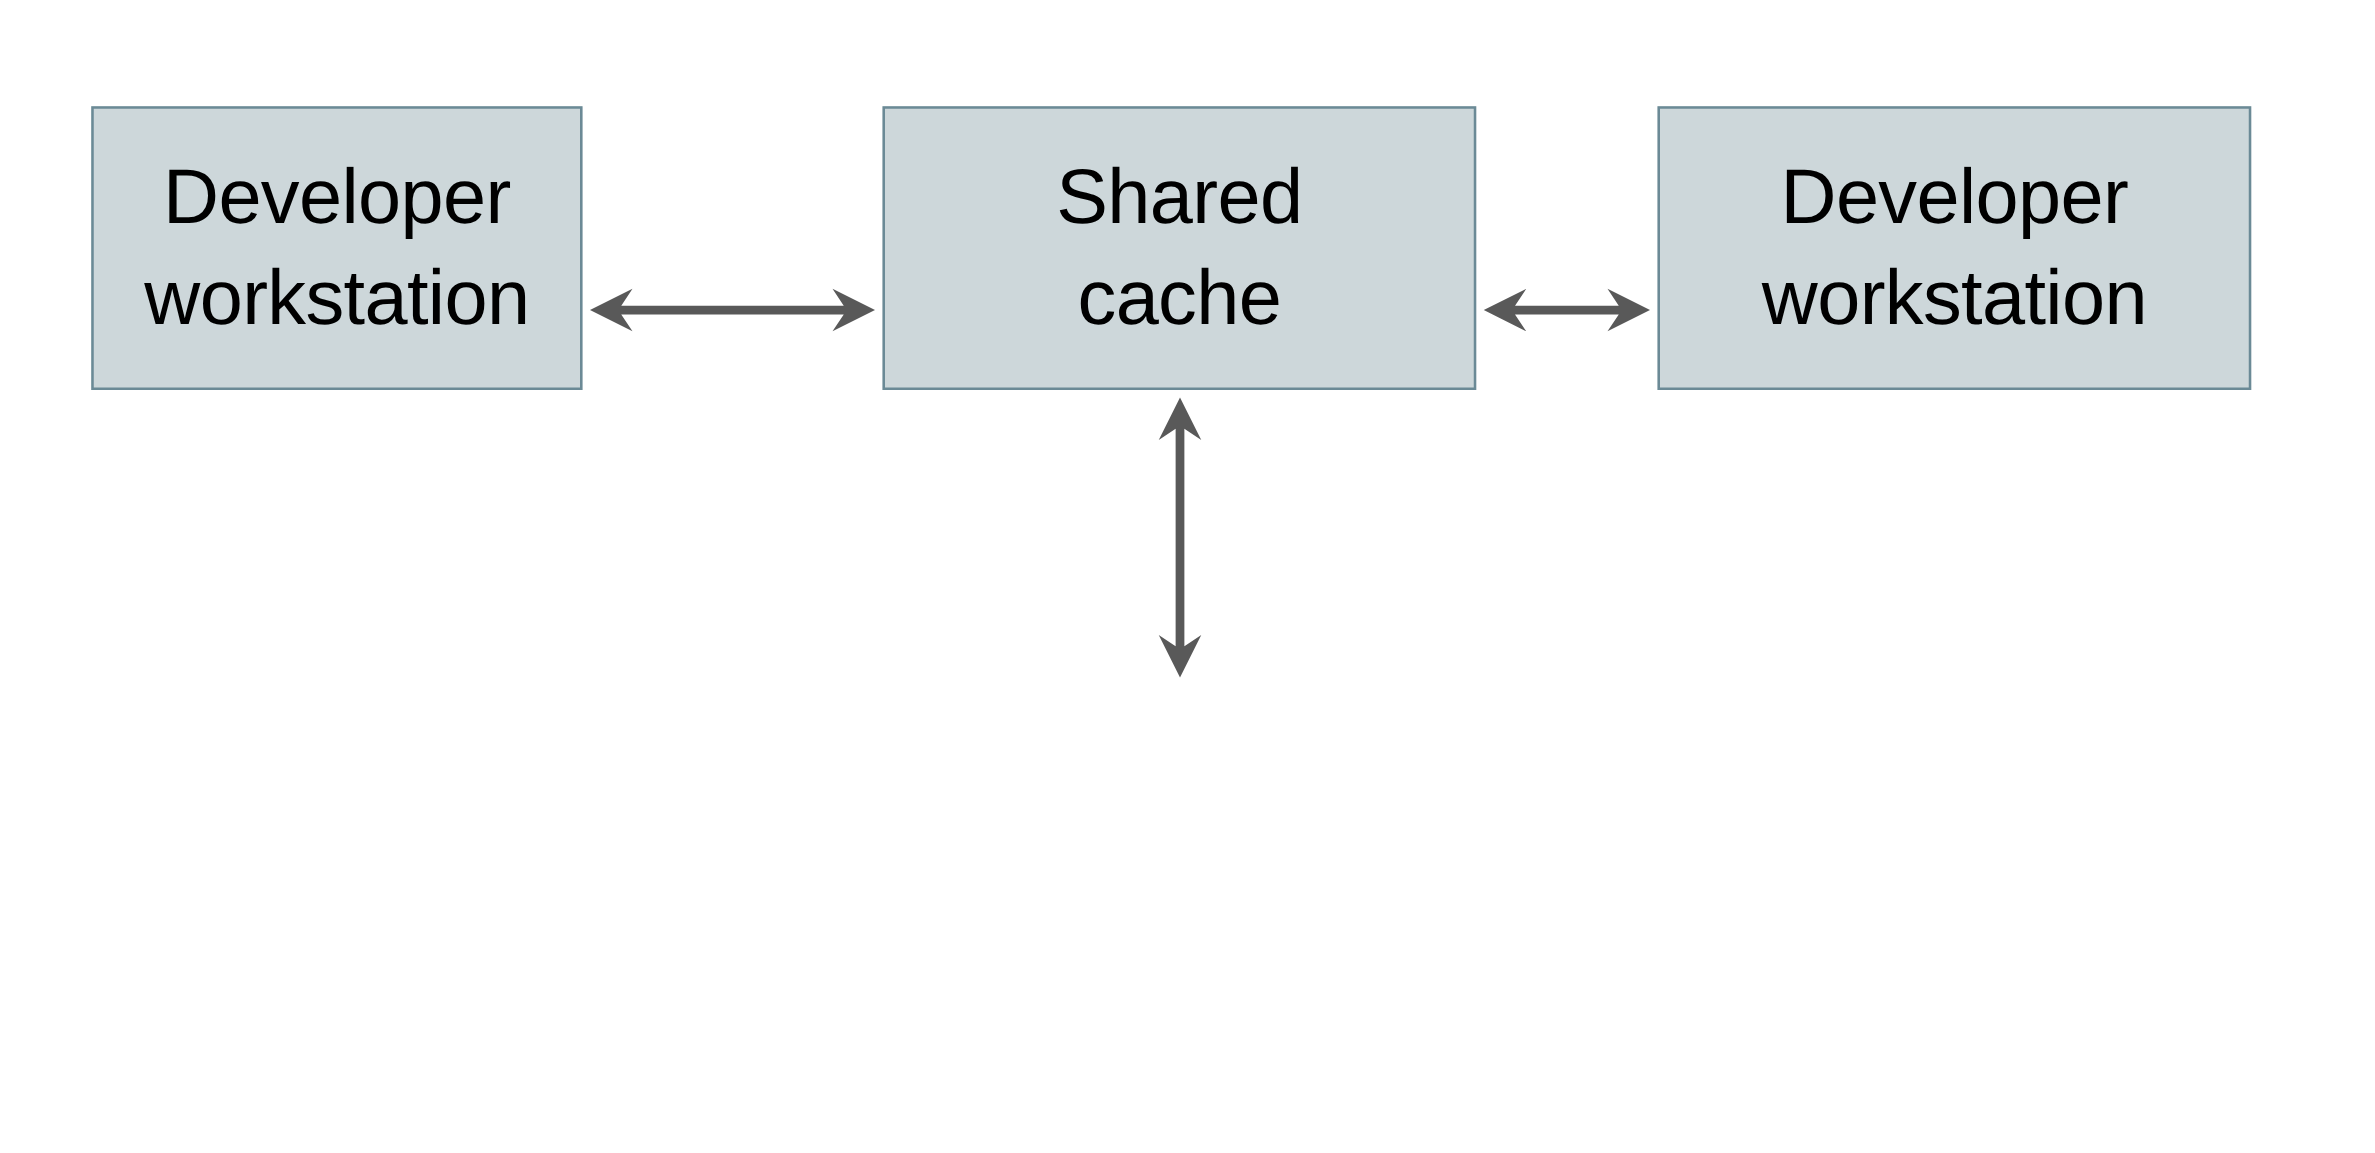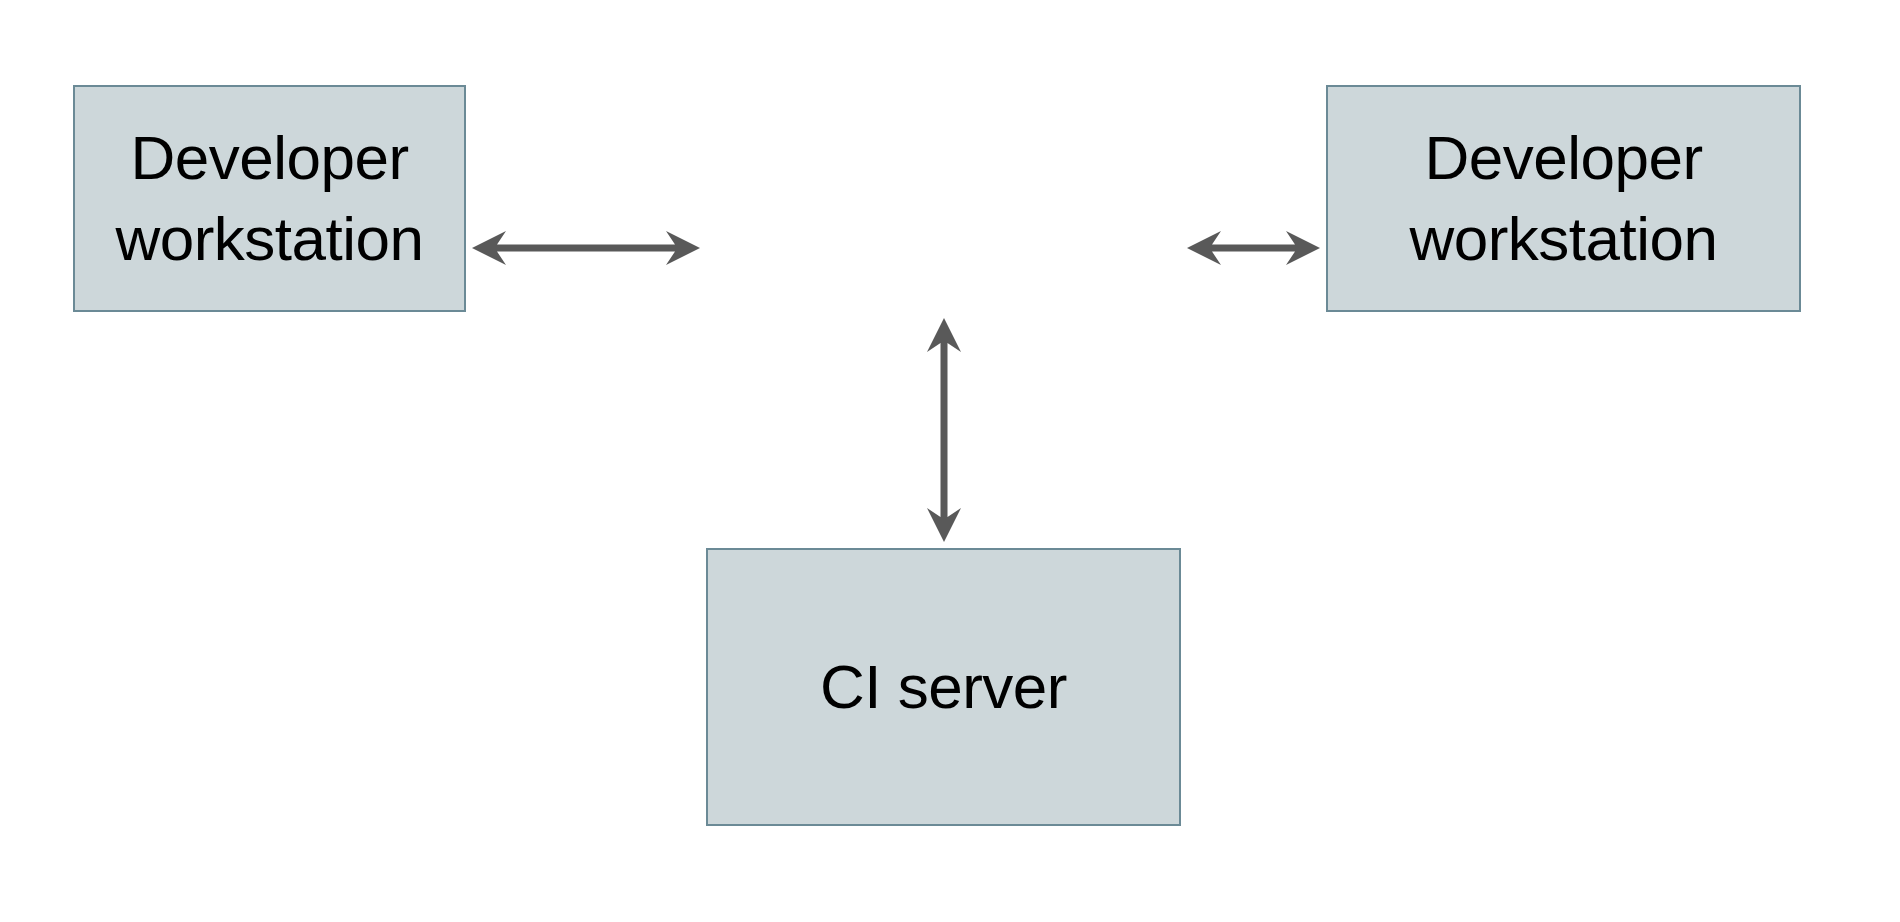--- a/index.html
+++ b/index.html
@@ -51,29 +51,30 @@
 </head>
 <body>
 
 <div id="canvas" style="background: rgb(255, 255, 255);">
 
   <div class="node" style="left: 73px; top: 85px; width: 393px; height: 227px; background: rgb(205, 215, 218); border-color: rgb(107, 138, 150);">
     <span class="node-label" style="color: rgb(0, 0, 0);">Developer
 workstation</span>
   </div>
 
+  <div class="node" style="left: 706px; top: 85px; width: 475px; height: 227px; background: rgb(205, 215, 218); border-color: rgb(107, 138, 150);">
+    <span class="node-label" style="color: rgb(0, 0, 0);">Shared
+cache</span>
+  </div>
 
   <div class="node" style="left: 1326px; top: 85px; width: 475px; height: 227px; background: rgb(205, 215, 218); border-color: rgb(107, 138, 150);">
     <span class="node-label" style="color: rgb(0, 0, 0);">Developer
 workstation</span>
   </div>
 
-  <div class="node" style="left: 706px; top: 548px; width: 475px; height: 278px; background: rgb(205, 215, 218); border-color: rgb(107, 138, 150);">
-    <span class="node-label" style="color: rgb(0, 0, 0);">CI server</span>
-  </div>
 
   <div class="edge" style="left: 472px; top: 231px;">
       <svg width="228" height="34" viewBox="0 0 228 34">
             <path d="M 0 17 L 34 0 L 25 13.5 L 203 13.5 L 194 0 L 228 17 L 194 34 L 203 20.5 L 25 20.5 L 34 34 Z" fill="#595959"></path>
           </svg>
     </div>
   <div class="edge" style="left: 1187px; top: 231px;">
       <svg width="133" height="34" viewBox="0 0 133 34">
             <path d="M 0 17 L 34 0 L 25 13.5 L 108 13.5 L 99 0 L 133 17 L 99 34 L 108 20.5 L 25 20.5 L 34 34 Z" fill="#595959"></path>
           </svg>

